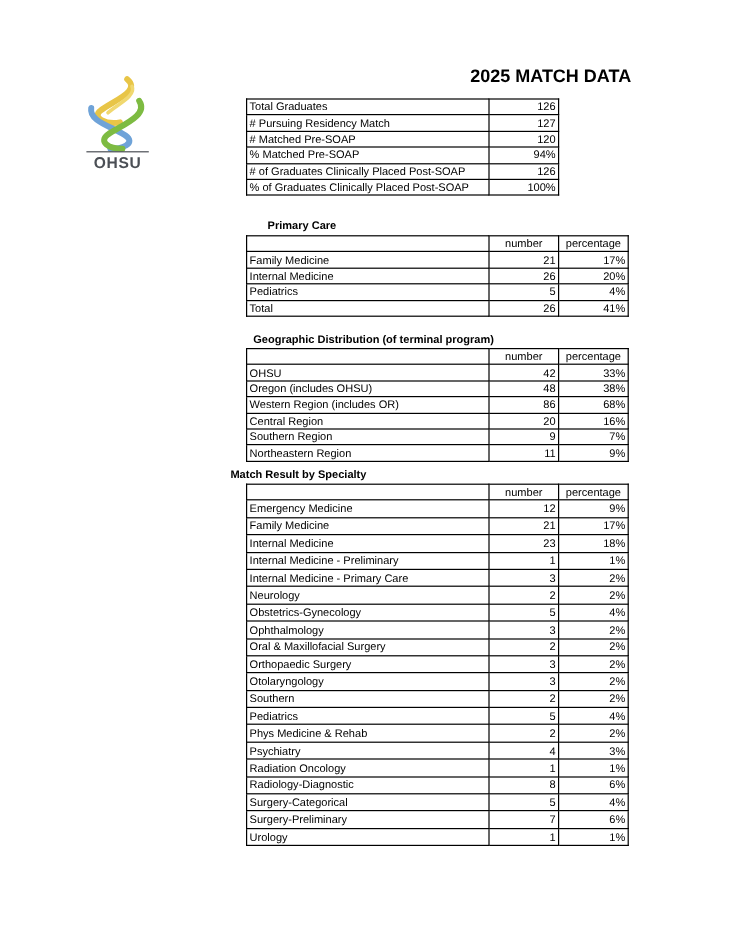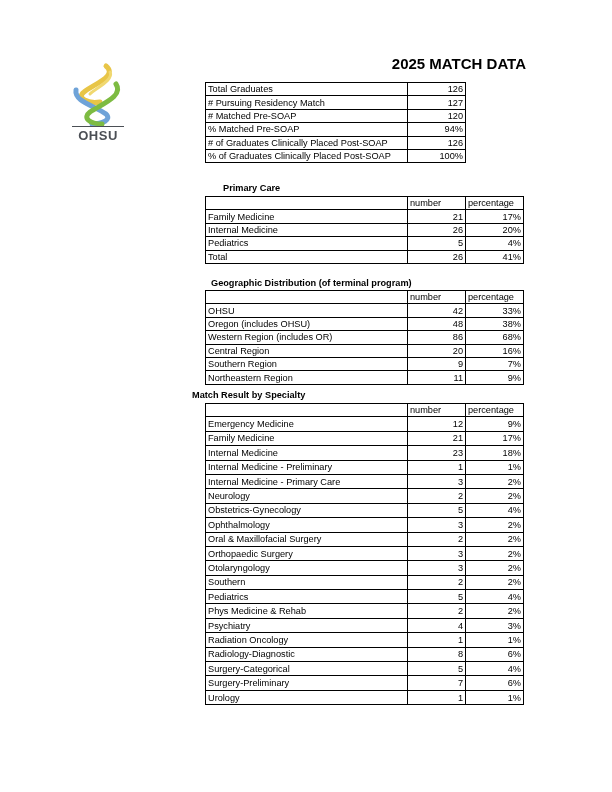--- a/index.html
+++ b/index.html
@@ -6,21 +6,21 @@
     body { width: 612px; height: 792px; position: relative; overflow: hidden;
            font-family: "Liberation Sans", "DejaVu Sans", sans-serif; color: #000; }
     .logo { position: absolute; left: 66px; top: 62px; width: 64px; height: 84px; }
     .logo-text { position: absolute; left: 0; top: 66px; width: 64px; text-align: center;
                  font-weight: bold; font-size: 13px; color: #4b4f55; letter-spacing: 0.5px; }
     .title { position: absolute; left: 206px; top: 55px; width: 320px; text-align: right;
              font-weight: bold; font-size: 15px; }
     table { position: absolute; border-collapse: collapse; font-size: 9.2px; }
     td { border: 1px solid #000; padding: 0 2px; height: 12.4px; line-height: 12px; white-space: nowrap; }
     td.num { text-align: right; }
-    td.hdr { }
+    td.hdr { text-align: center; }
     .sec-label { position: absolute; font-weight: bold; font-size: 9.2px; }
     #summary { left: 205px; top: 82px; }
     #summary td { height: 12.4px; }
     #summary .c1 { width: 197px; }
     #summary .c2 { width: 53px; }
     .c-label { width: 197px; margin-left: 28px; }
     .c-num { width: 53px; }
     .c-pct { width: 53px; }
     #primary { left: 205px; top: 196px; }
     #geo { left: 205px; top: 290px; }

